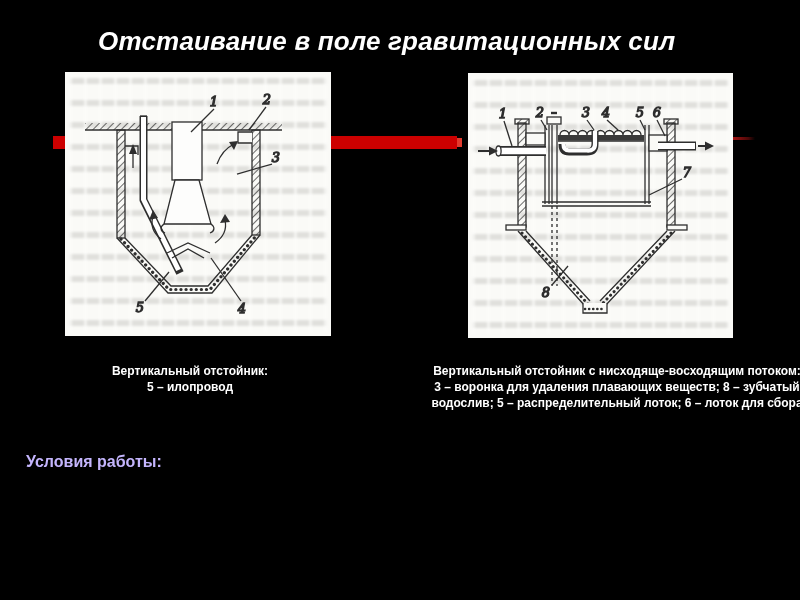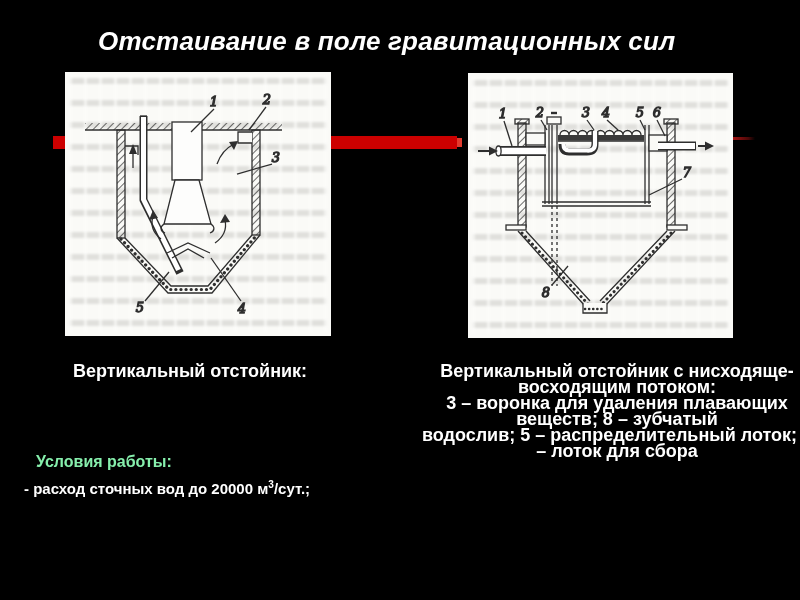--- a/index.html
+++ b/index.html
@@ -13,26 +13,26 @@
   .accent-fade{position:absolute;left:733px;top:137px;width:22px;height:3px;
          background:linear-gradient(to right,#a31212,#4a0808 70%,transparent);}
   .panel{position:absolute;background:#fafaf7;}
   .panel-left{left:65px;top:72px;width:266px;height:264px;}
   .panel-right{left:468px;top:73px;width:265px;height:265px;}
   .bleed{position:absolute;inset:4px;opacity:.5;filter:blur(1.1px);pointer-events:none;
      background-image:
        repeating-linear-gradient(90deg, rgba(255,255,255,.65) 0 3px, transparent 3px 15px),
        repeating-linear-gradient(0deg, transparent 0 6px, rgba(120,118,112,.38) 6px 12px, transparent 12px 22px);}
   .panel svg{position:absolute;left:0;top:0;}
-  .caption{position:absolute;color:#fff;font-size:18px;font-weight:bold;line-height:16px;
+  .caption{position:absolute;color:#fff;font-size:12px;font-weight:bold;line-height:16px;
            text-align:center;}
   .caption-left{left:40px;top:363px;width:300px;}
   .caption-right{left:417px;top:363px;width:400px;}
   .conditions{position:absolute;left:24px;top:452px;width:560px;color:#fff;}
-  .cond-heading{color:#86efac;font-size:16px;font-weight:bold;margin:0 0 4px 12px;line-height:19px;}
+  .cond-heading{color:#c4b5fd;font-size:16px;font-weight:bold;margin:0 0 4px 2px;line-height:19px;}
   .cond-item{font-size:15px;font-weight:bold;line-height:20px;white-space:nowrap;}
   .cond-item sup{font-size:10px;}
   .bottom-rule{position:absolute;left:50px;top:539px;width:700px;height:2px;
        background:linear-gradient(to right,#2a0404,#7a1111 6%,#7a1111 94%,#2a0404);}
   text.fig-num{font-family:"DejaVu Serif",serif;font-style:italic;font-size:13px;fill:#1c1c1c;}
 </style>
 </head>
 <body>
 
 <div class="slide">
@@ -174,26 +174,26 @@
       <text class="fig-num" x="138" y="44" text-anchor="middle">4</text>
       <text class="fig-num" x="172" y="44" text-anchor="middle">5</text>
       <text class="fig-num" x="189" y="44" text-anchor="middle">6</text>
       <text class="fig-num" x="219" y="104" text-anchor="middle">7</text>
       <text class="fig-num" x="78" y="224" text-anchor="middle">8</text>
     </svg>
   </div>
 
   <div class="caption caption-left">
     <div>Вертикальный отстойник:</div>
+    <div>5 – илопровод</div>
   </div>
   <div class="caption caption-right">
     <div>Вертикальный отстойник с нисходяще-восходящим потоком:</div>
     <div>3 – воронка для удаления плавающих веществ; 8 – зубчатый</div>
     <div>водослив; 5 – распределительный лоток; 6 – лоток для сбора</div>
   </div>
 
   <div class="conditions">
     <div class="cond-heading">Условия работы:</div>
-    <div class="cond-item"><span>- расход сточных вод до 20000 м</span><sup>3</sup><span>/сут.;</span></div>
   </div>
 
   <div class="bottom-rule"></div>
 </div>
 
 </body></html>

